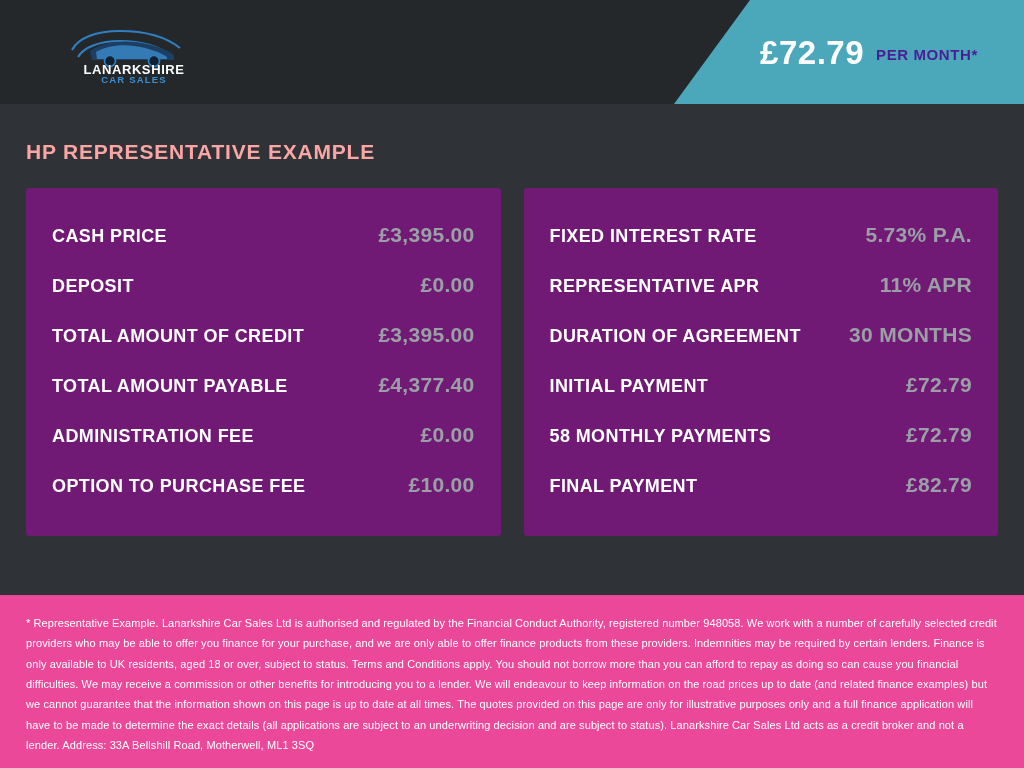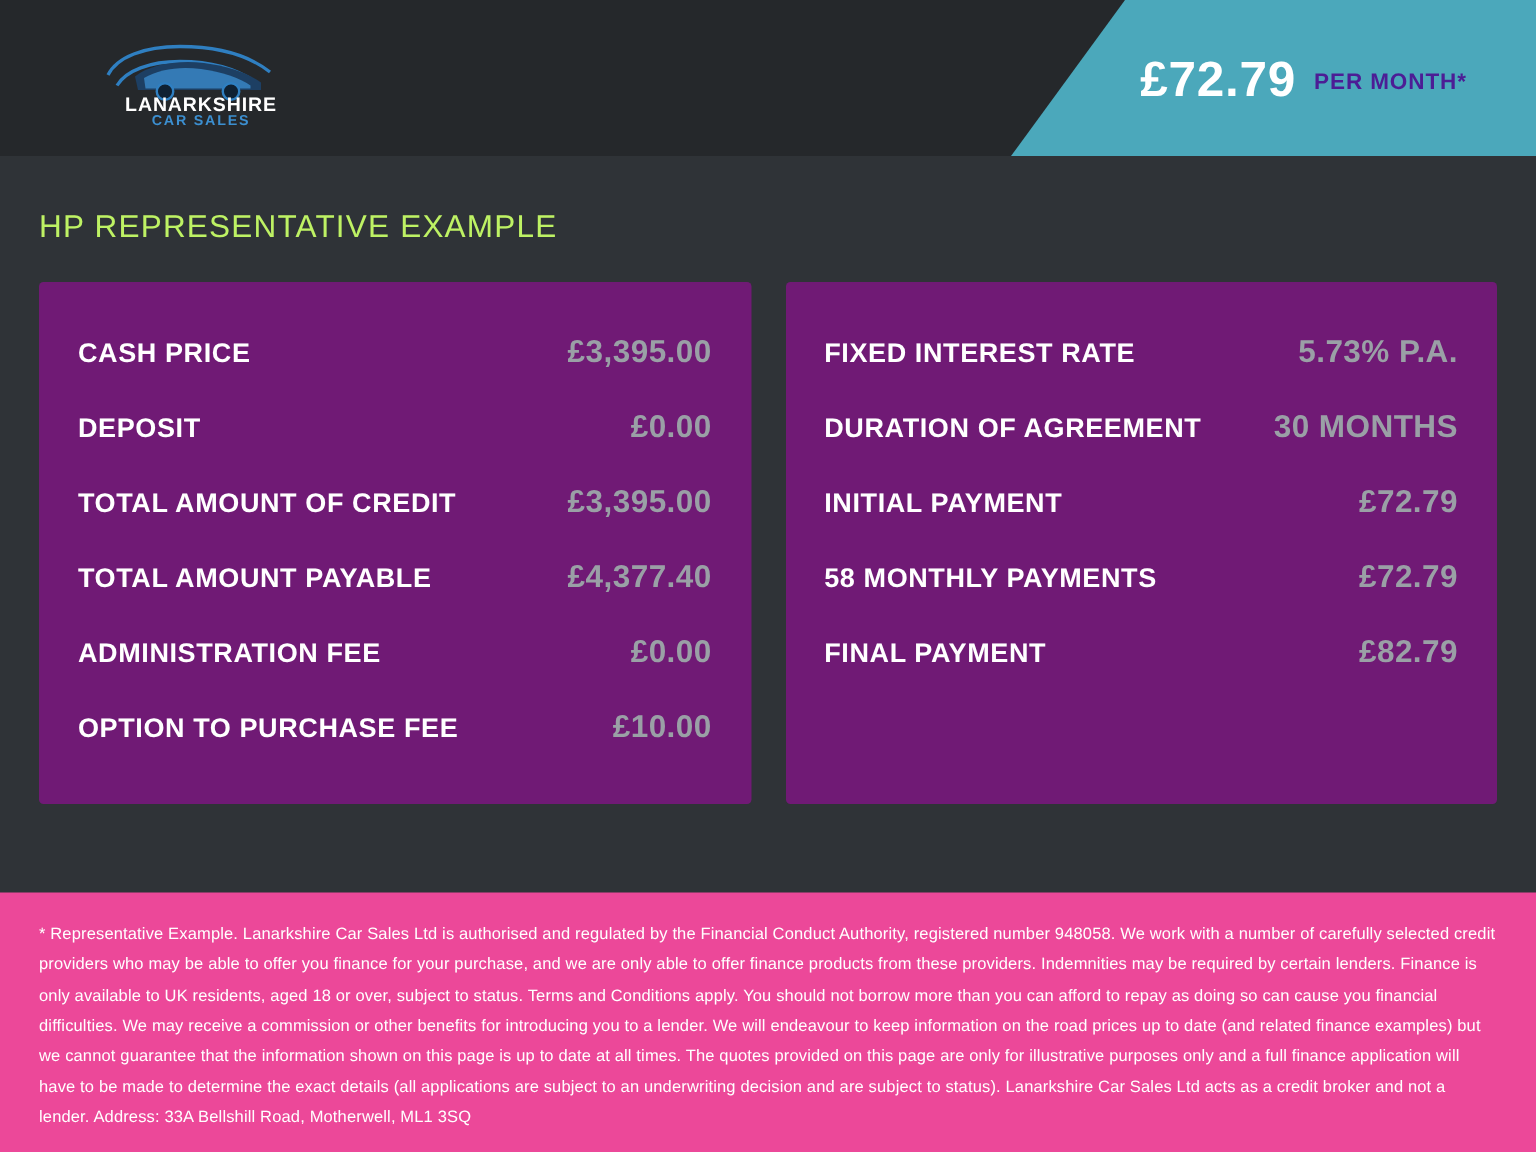--- a/index.html
+++ b/index.html
@@ -68,23 +68,23 @@
     left: 62px;
     top: 20px;
     width: 145px;
     height: 64px;
   }
   .logo svg { display: block; }
 
   
   .title {
     font-size: 21px;
-    font-weight: normal;
+    font-weight: bold;
     letter-spacing: 0.8px;
-    color: #bef264;
+    color: #fca5a5;
     margin: 36px 0 0 26px;
   }
 
   
   .panels {
     display: flex;
     gap: 23px;
     margin: 24px 26px 0 26px;
   }
   .panel {
@@ -192,20 +192,24 @@
         <span class="row-value">£10.00</span>
       </div>
     </div>
 
     <div class="panel">
       <div class="row">
         <span class="row-label">FIXED INTEREST RATE</span>
         <span class="row-value">5.73% P.A.</span>
       </div>
       <div class="row">
+        <span class="row-label">REPRESENTATIVE APR</span>
+        <span class="row-value">11% APR</span>
+      </div>
+      <div class="row">
         <span class="row-label">DURATION OF AGREEMENT</span>
         <span class="row-value">30 MONTHS</span>
       </div>
       <div class="row">
         <span class="row-label">INITIAL PAYMENT</span>
         <span class="row-value">£72.79</span>
       </div>
       <div class="row">
         <span class="row-label">58 MONTHLY PAYMENTS</span>
         <span class="row-value">£72.79</span>

